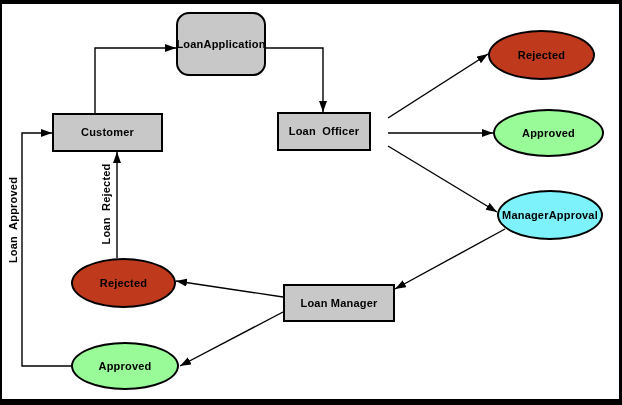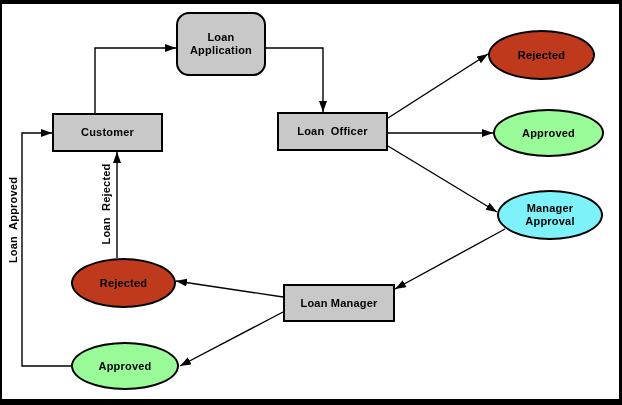--- a/index.html
+++ b/index.html
@@ -32,21 +32,21 @@
     z-index: 1;
   }
   .edge {
     fill: none;
     stroke: #000000;
     stroke-width: 1.4;
   }
   .node {
     position: absolute;
     display: flex;
-    flex-direction: column;
+    flex-direction: row;
     align-items: center;
     justify-content: center;
     box-sizing: border-box;
     border: 2px solid #000000;
     font-weight: bold;
     font-size: 11px;
     letter-spacing: 0.2px;
     color: #000000;
     text-align: center;
     z-index: 2;
@@ -92,21 +92,21 @@
       <polyline points="71,366 22,366 22,133 52,133" class="edge" marker-end="url(#arrow)"></polyline>
     </svg>
   <div id="frame"></div>
 <div class="node rounded-rect" style="left: 176px; top: 12px; width: 90px; height: 64px; background: rgb(200, 200, 200);">
       <div class="line">Loan</div>
       <div class="line">Application</div>
     </div>
     <div class="node rect" style="left: 52px; top: 113px; width: 111px; height: 39px; background: rgb(200, 200, 200);">
       <div class="line">Customer</div>
     </div>
-    <div class="node rect" style="left: 277px; top: 112px; width: 111px; height: 39px; background: rgb(200, 200, 200);">
+    <div class="node rect" style="left: 277px; top: 112px; width: 94px; height: 39px; background: rgb(200, 200, 200);">
       <div class="line">Loan  Officer</div>
     </div>
     <div class="node ellipse" style="left: 488px; top: 30px; width: 107px; height: 50px; background: rgb(191, 58, 29);">
       <div class="line">Rejected</div>
     </div>
     <div class="node ellipse" style="left: 493px; top: 109px; width: 111px; height: 48px; background: rgb(152, 251, 152);">
       <div class="line">Approved</div>
     </div>
     <div class="node rect" style="left: 283px; top: 284px; width: 112px; height: 38px; background: rgb(200, 200, 200);">
       <div class="line">Loan Manager</div>

